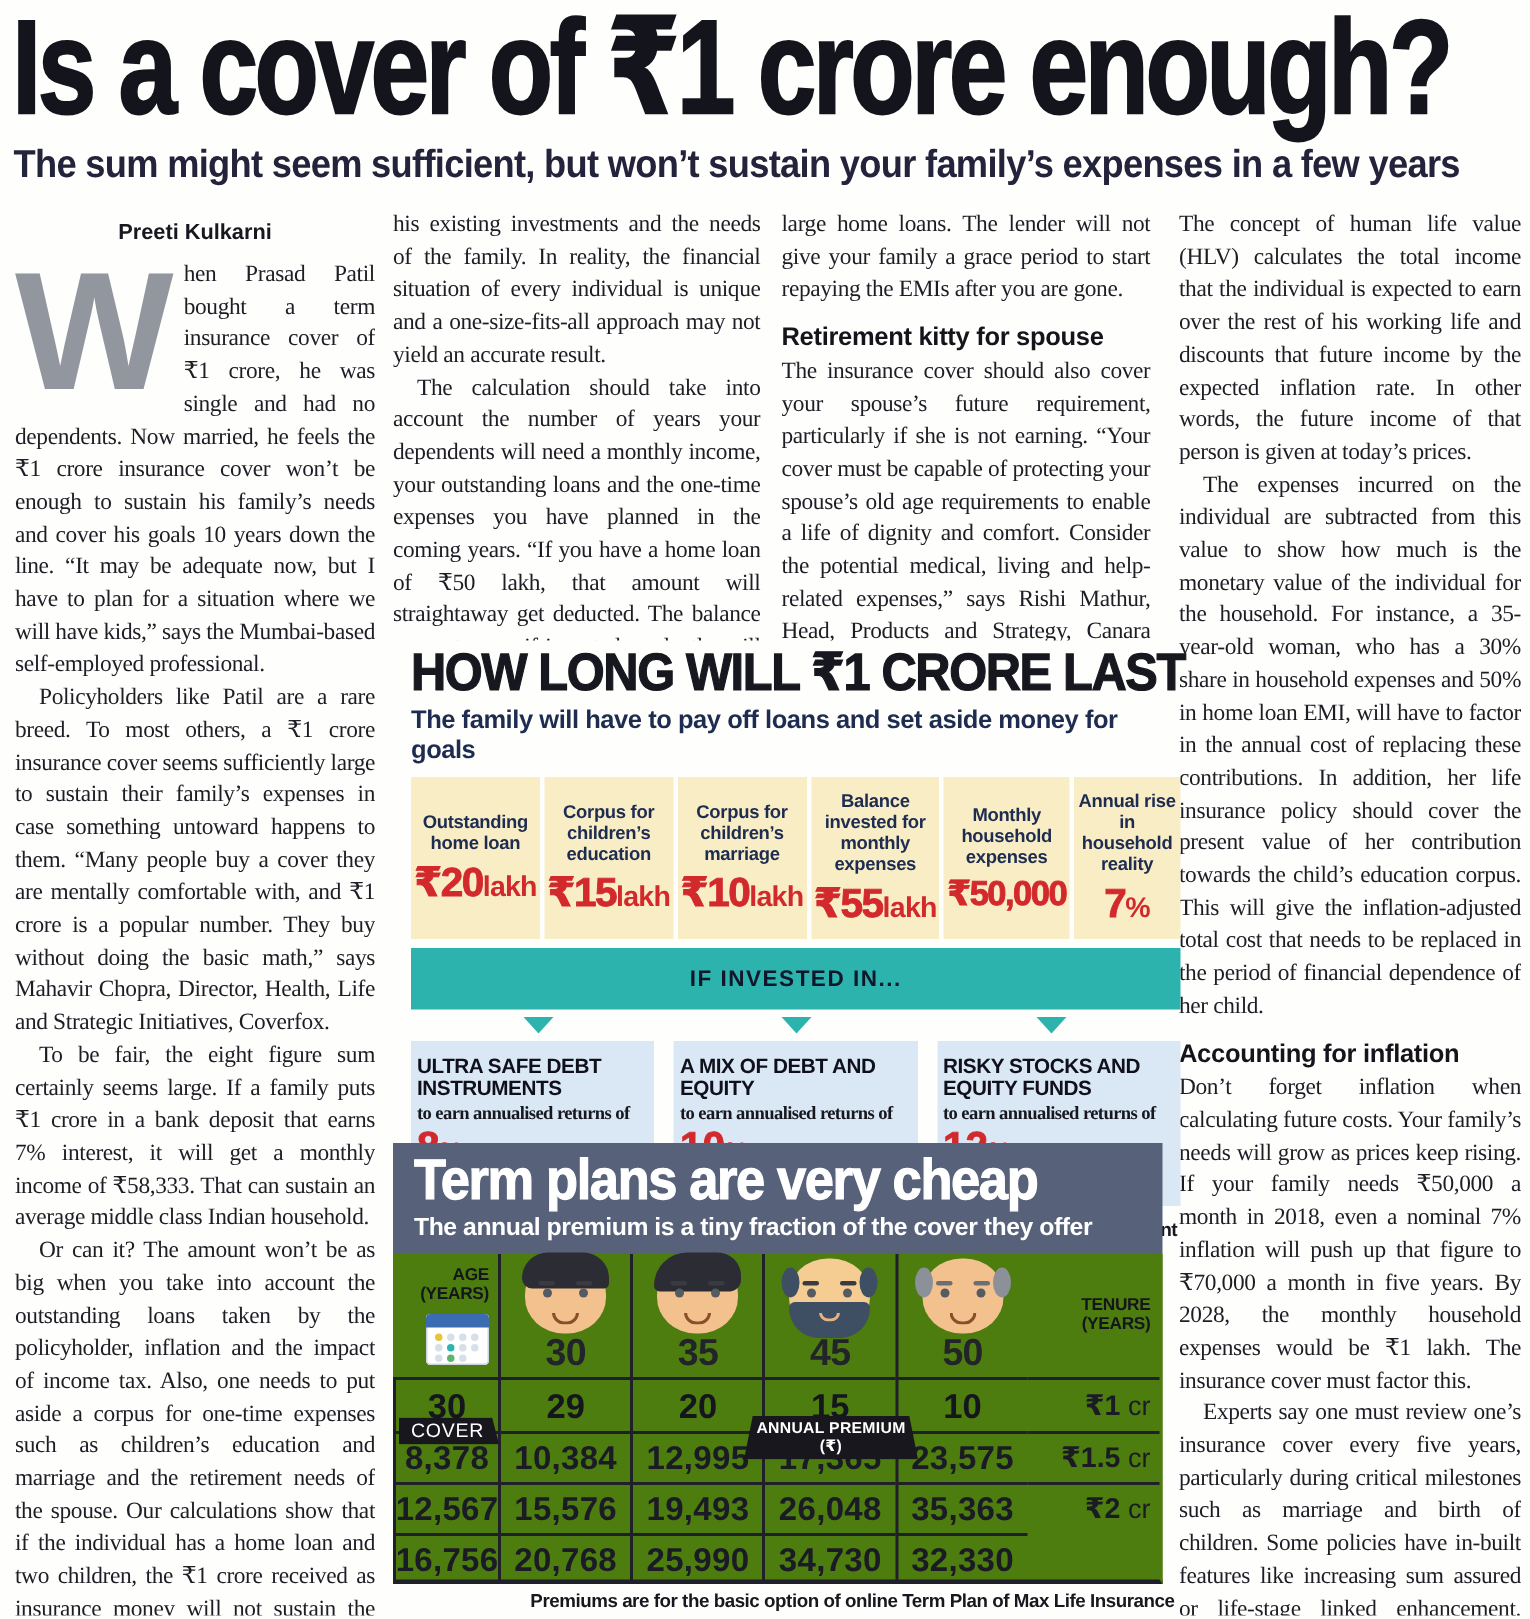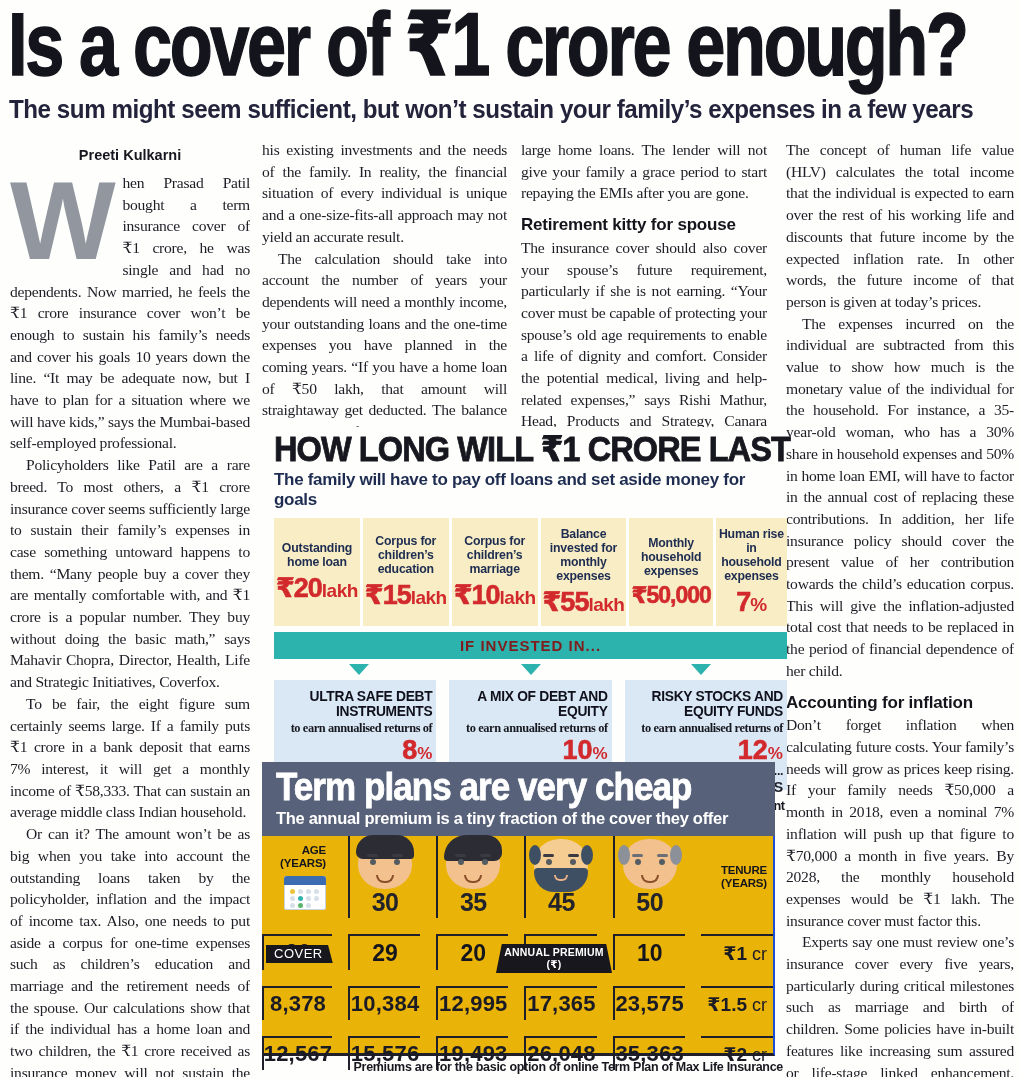--- a/index.html
+++ b/index.html
@@ -47,52 +47,52 @@
             letter-spacing:-.3px;margin-top:1px;}
   .cream-row{display:flex;gap:3px;height:108px;margin-top:8px;}
   .cream{flex:1;background:#f8edc5;display:flex;flex-direction:column;align-items:center;
          justify-content:center;text-align:center;padding:3px 2px;}
   .cream .lbl{font-family:var(--sans);font-weight:700;font-size:12.3px;line-height:1.13;
               color:#1d2c50;letter-spacing:-.2px;}
   .cream .val{color:#d2292d;font-family:var(--sans);line-height:1;margin-top:5px;}
   .cream .big{font-weight:700;font-size:27px;letter-spacing:-1px;-webkit-text-stroke:.6px #d2292d;}
   .cream .big.mid{font-size:23px;}
   .cream .unit{font-weight:700;font-size:19px;letter-spacing:-.5px;}
-  .teal-bar{margin-top:6px;height:27px;background:#2db3ae;color:#7f1d1d;display:flex;
+  .teal-bar{margin-top:6px;height:41px;background:#2db3ae;color:#0f172a;display:flex;
             align-items:center;justify-content:center;font-family:var(--sans);font-weight:700;
             font-size:15px;letter-spacing:1px;}
   .arrow-row{position:relative;height:15px;margin-top:5px;}
   .arrow{position:absolute;top:0;width:0;height:0;border-left:10px solid transparent;
          border-right:10px solid transparent;border-top:11px solid #2db3ae;}
   .a1{left:calc(16.66% - 10px);} .a2{left:calc(50% - 10px);} .a3{left:calc(83.33% - 10px);}
   .opt-row{display:flex;gap:13px;margin-top:1px;}
-  .opt{flex:1;background:#d9e8f4;text-align:right;padding:9px 4px 8px;height:110px;}
+  .opt{flex:1;background:#d9e8f4;text-align:left;padding:9px 4px 8px;height:110px;}
   .opt .name{font-family:var(--sans);font-weight:700;font-size:13.8px;line-height:1.12;
              color:#10101c;letter-spacing:-.3px;}
   .opt .pre{font-family:Liberation Serif, serif;font-weight:700;font-size:12.4px;color:#17171f;
             letter-spacing:-.4px;margin-top:1px;}
   .opt .rate{color:#d2292d;font-family:var(--sans);line-height:1.05;}
   .opt .rate .big{font-weight:700;font-size:27px;-webkit-text-stroke:.6px #d2292d;}
   .opt .rate .unit{font-weight:700;font-size:17px;}
   .opt .post{font-family:var(--sans);font-weight:700;font-size:12.4px;letter-spacing:-.4px;}
   .opt .dur{font-family:var(--sans);font-weight:700;font-size:14.5px;letter-spacing:-.3px;margin-top:1px;}
   .info-foot{margin-top:9px;font-family:var(--sans);font-weight:700;font-size:12.7px;
              letter-spacing:-.35px;color:#17171f;}
 
   
   .term{position:absolute;left:262px;top:762px;width:513px;}
   .term-head{background:#57627a;height:74px;padding:4px 10px 0 14px;color:#fff;overflow:hidden;}
   .tt-title{white-space:nowrap;}
   .tt-inner{display:inline-block;font-family:var(--sans);font-weight:700;font-size:38px;
             letter-spacing:-1px;transform:scaleX(.92);transform-origin:left top;
             -webkit-text-stroke:.8px #fff;}
   .tt-sub{font-family:var(--sans);font-weight:700;font-size:16.5px;letter-spacing:-.3px;margin-top:0;}
-  .tt{position:relative;background:#eab308;height:220px;display:grid;
+  .tt{position:relative;background:#4d7c0f;height:220px;display:grid;
       grid-template-columns:70px repeat(5,1fr);grid-template-rows:82px 36px 34px 34px 34px;
-      font-family:var(--sans);border-right:2px solid #1d4ed8;border-bottom:3px solid #20202a;gap:16px;}
+      font-family:var(--sans);border-right:2px solid #4d7c0f;border-bottom:3px solid #20202a;}
   .c{display:flex;align-items:center;justify-content:center;}
   .c.v{border-left:2px solid #20202a;}
   .c.t{border-top:2px solid #20202a;}
   .c.lab{flex-direction:column;align-items:flex-end;justify-content:center;
          padding-right:6px;text-align:right;}
   .lab .small{font-weight:700;font-size:11.5px;line-height:1.12;color:#15151d;letter-spacing:-.2px;}
   .c.agecell{flex-direction:column;justify-content:flex-start;padding-top:3px;}
   .agenum{font-weight:700;font-size:25px;color:#23232b;letter-spacing:-.5px;line-height:1;margin-top:1px;}
   .tennum{font-weight:700;font-size:23px;color:#15151d;}
   .covlab{font-size:18px;color:#1b1b25;white-space:nowrap;}
@@ -202,21 +202,21 @@
       </div>
       <div class="cream">
         <div class="lbl">Balance invested for monthly expenses</div>
         <div class="val"><span class="big">₹55</span><span class="unit">lakh</span></div>
       </div>
       <div class="cream">
         <div class="lbl">Monthly household expenses</div>
         <div class="val"><span class="big mid">₹50,000</span></div>
       </div>
       <div class="cream">
-        <div class="lbl">Human rise in household expenses</div>
+        <div class="lbl">Annual rise in household reality</div>
         <div class="val"><span class="big">7</span><span class="unit">%</span></div>
       </div>
     </div>
 
     <div class="teal-bar">IF INVESTED IN...</div>
     <div class="arrow-row">
       <span class="arrow a1"></span>
       <span class="arrow a2"></span>
       <span class="arrow a3"></span>
     </div>

